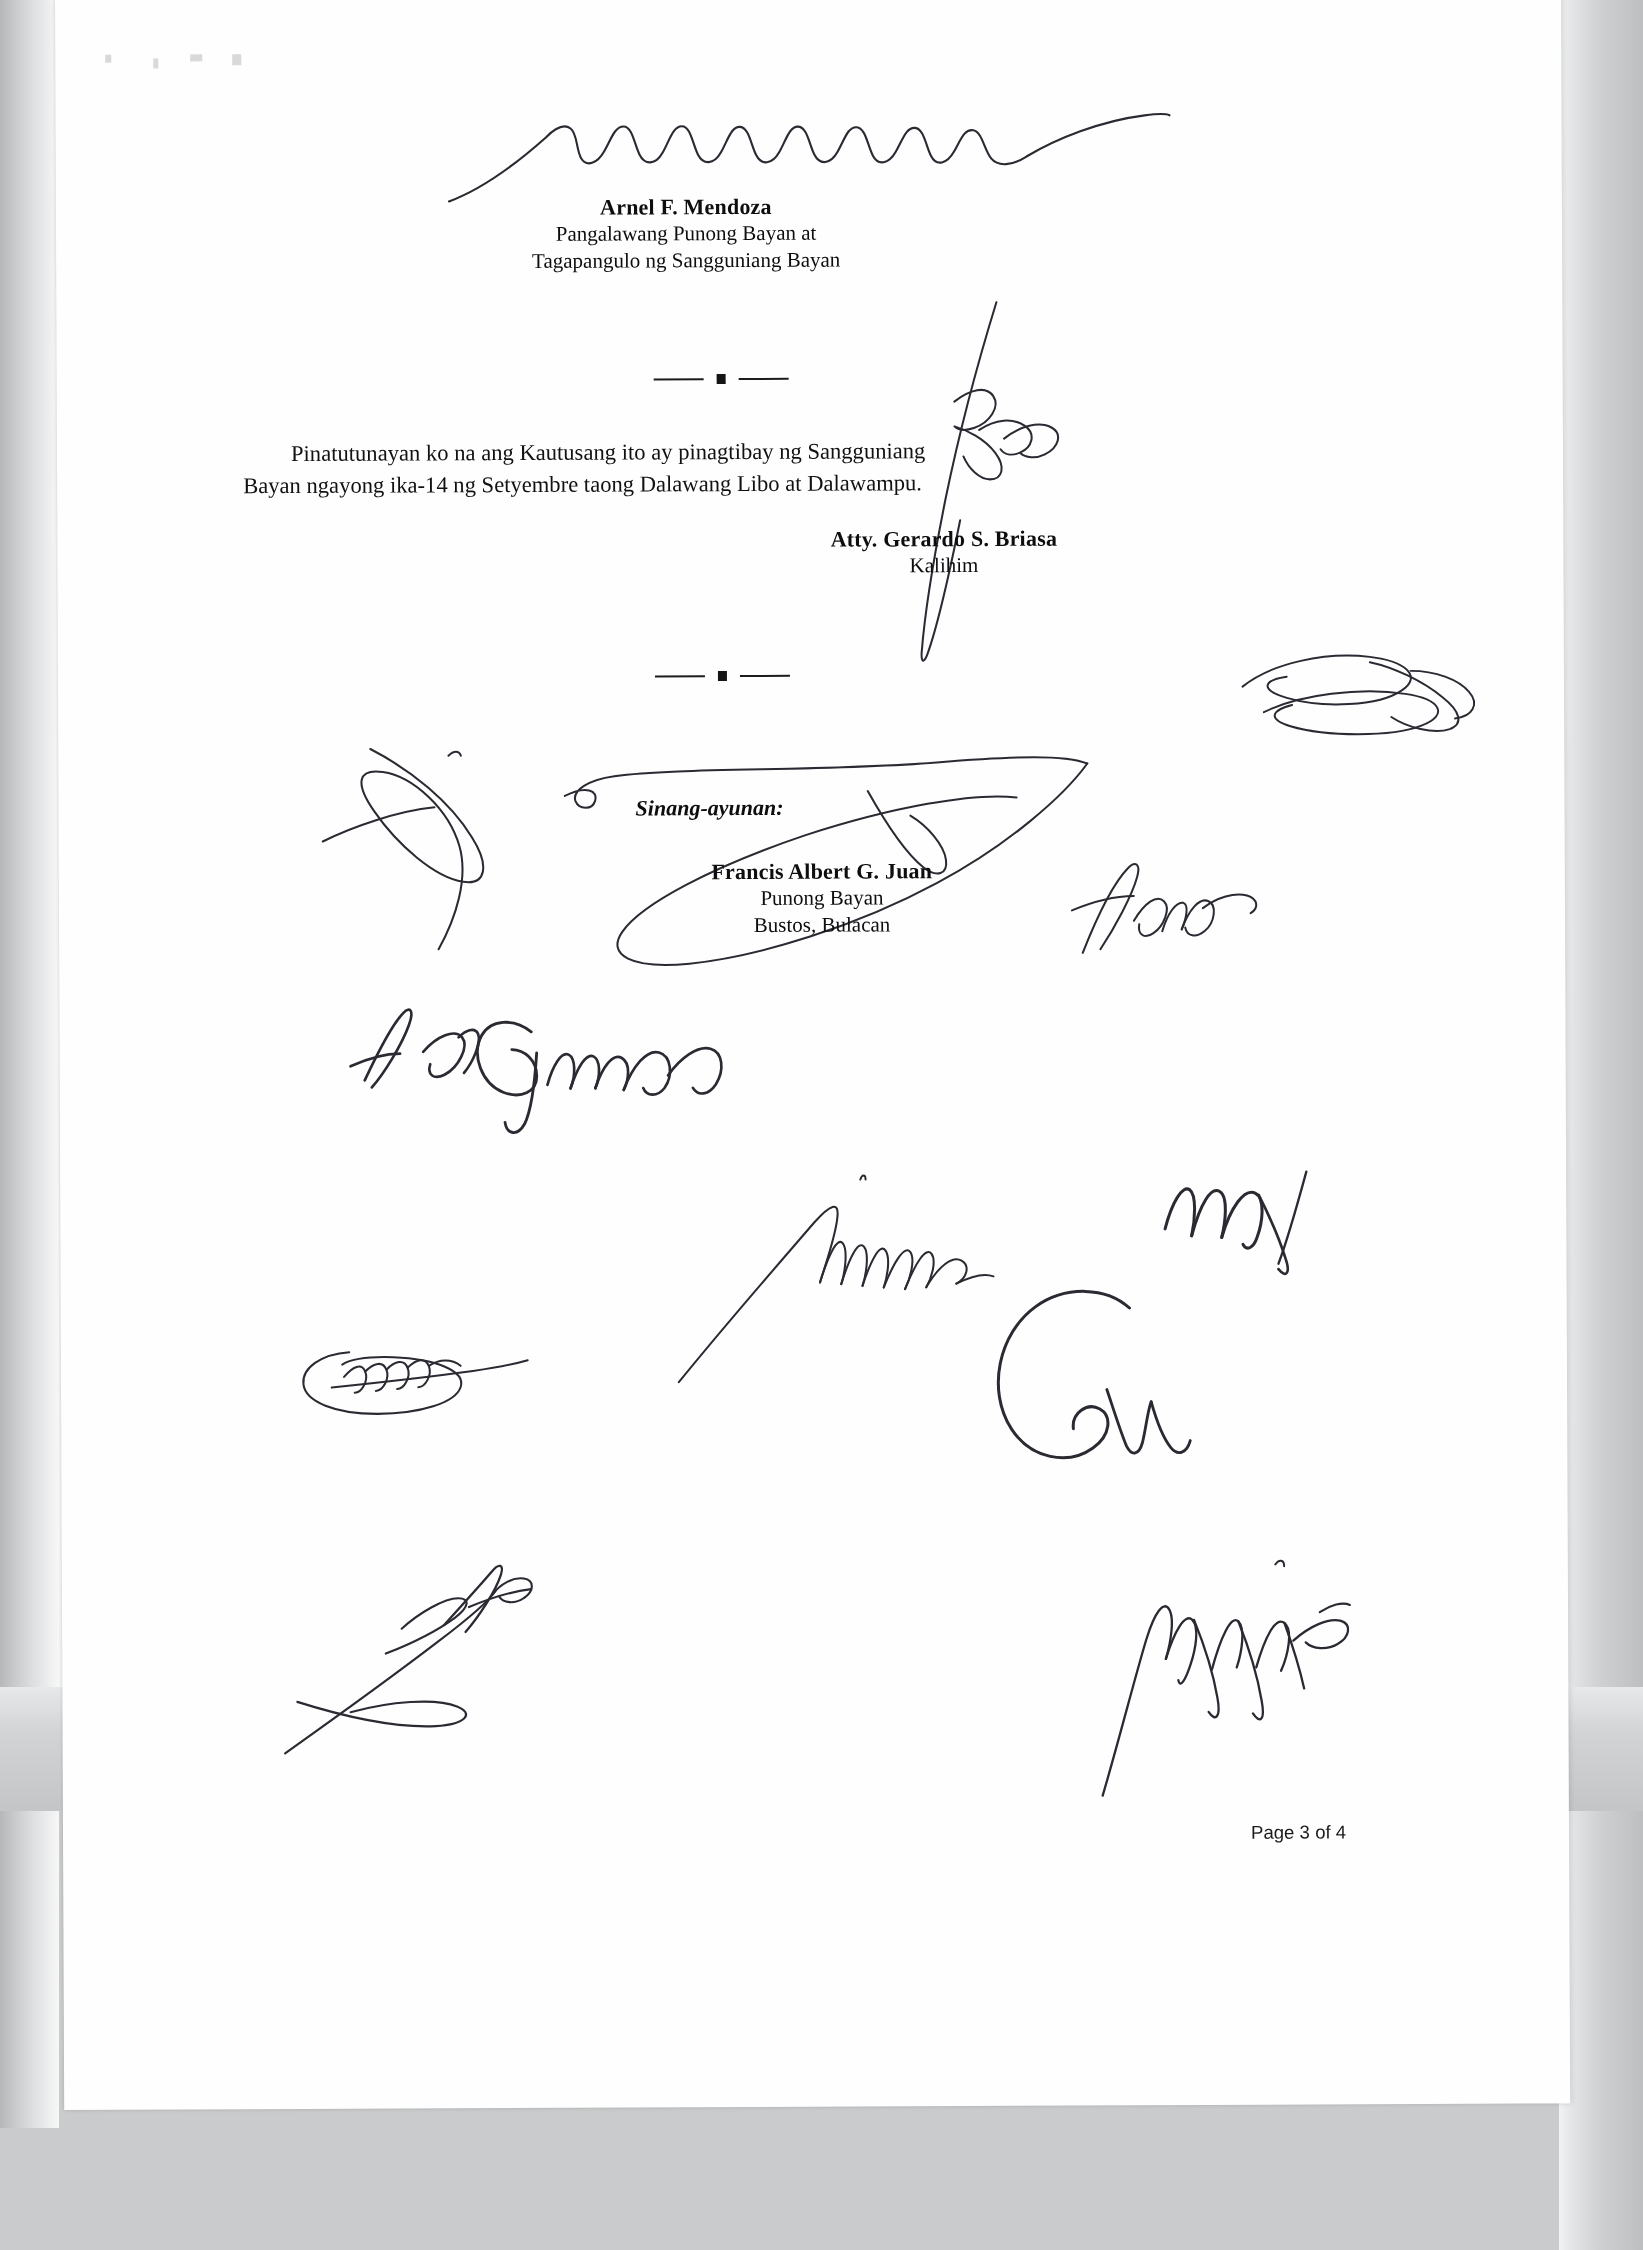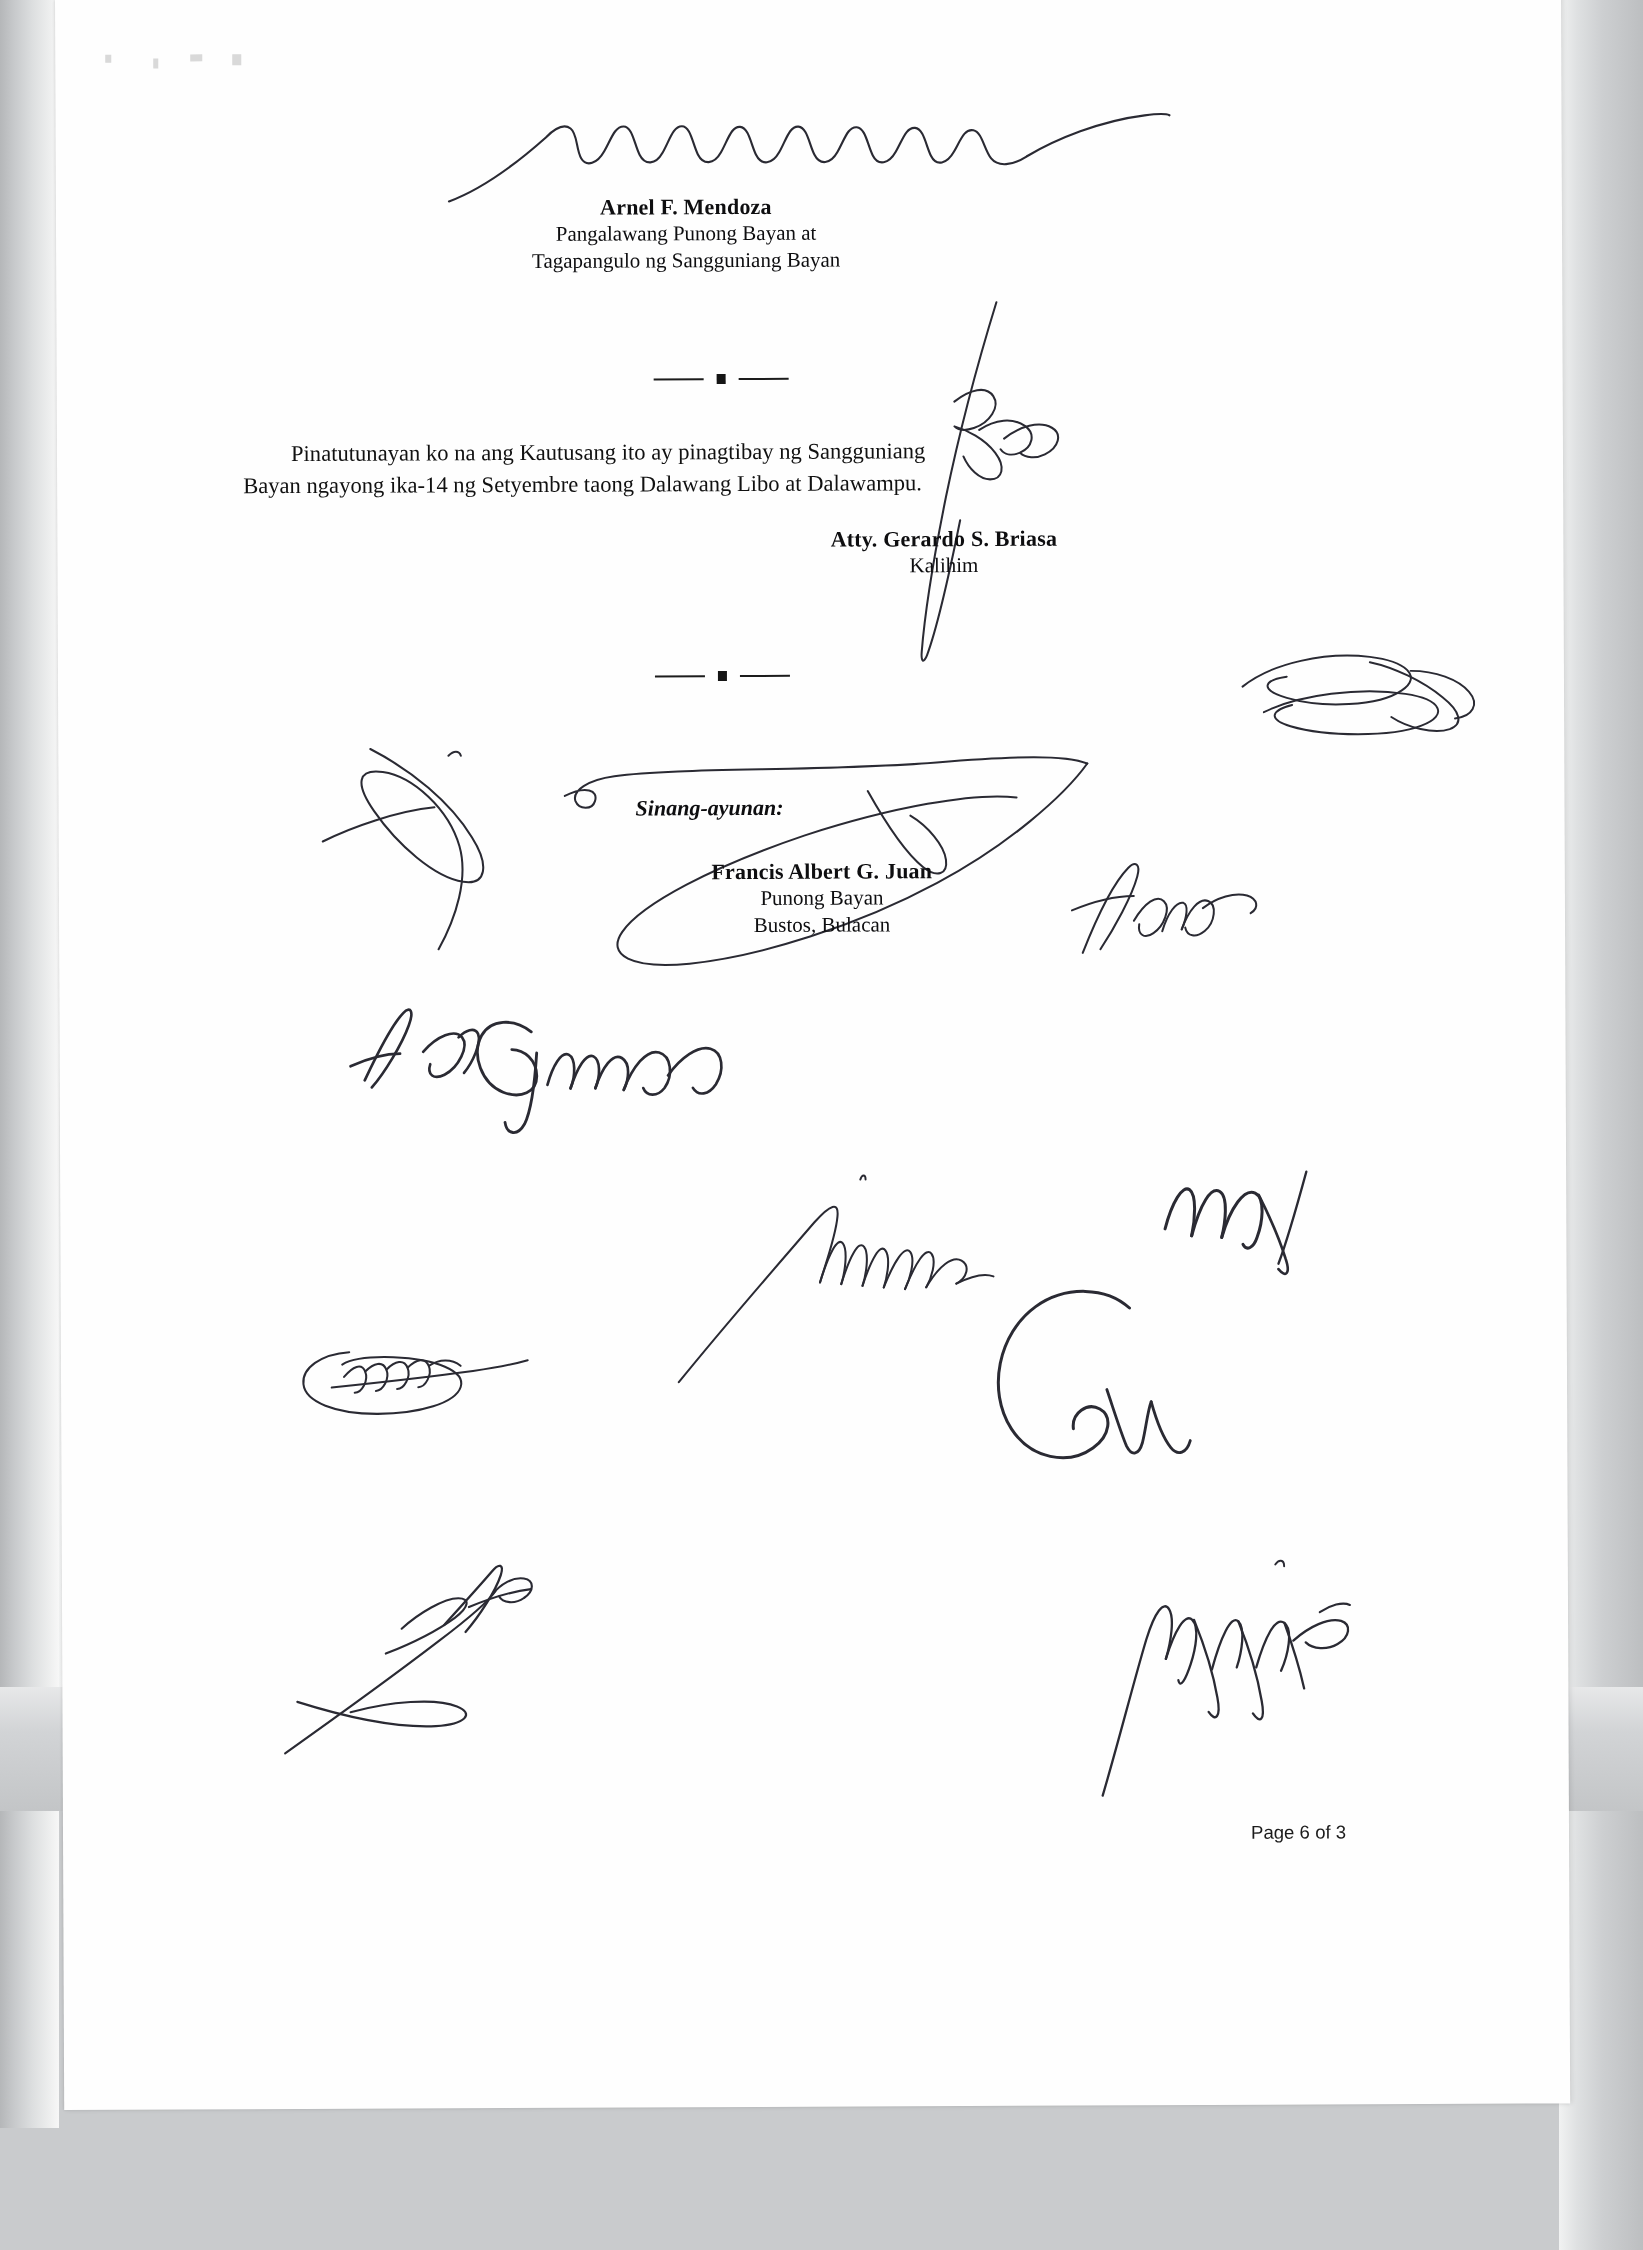--- a/index.html
+++ b/index.html
@@ -310,17 +310,17 @@
         <path d="M146 128 C 156 92, 168 66, 176 74 C 184 82, 180 108, 174 126" stroke-width="2.6"></path>
         <path d="M176 74 C 188 104, 198 140, 202 164 C 206 186, 200 190, 192 178" stroke-width="2.6"></path>
         <path d="M196 126 C 206 92, 218 68, 228 76 C 238 84, 232 112, 224 130" stroke-width="2.6"></path>
         <path d="M228 76 C 238 104, 246 132, 250 150" stroke-width="2.6"></path>
         <path d="M238 96 C 256 80, 278 70, 292 74 C 304 78, 302 92, 288 100 C 276 107, 260 106, 252 98" stroke-width="2.6"></path>
         <path d="M268 64 C 280 56, 294 52, 302 56" stroke-width="2.4"></path>
         <path d="M218 10 C 222 4, 228 4, 228 12" stroke-width="2.2"></path>
       </svg>
     </div>
 
-    <div class="page-num" style="left:1188px; top:1827px;">Page 6 of 3</div>
+    <div class="page-num" style="left:1188px; top:1827px;">Page 3 of 4</div>
 
   </div>
 </div>
 
 
 </body></html>

